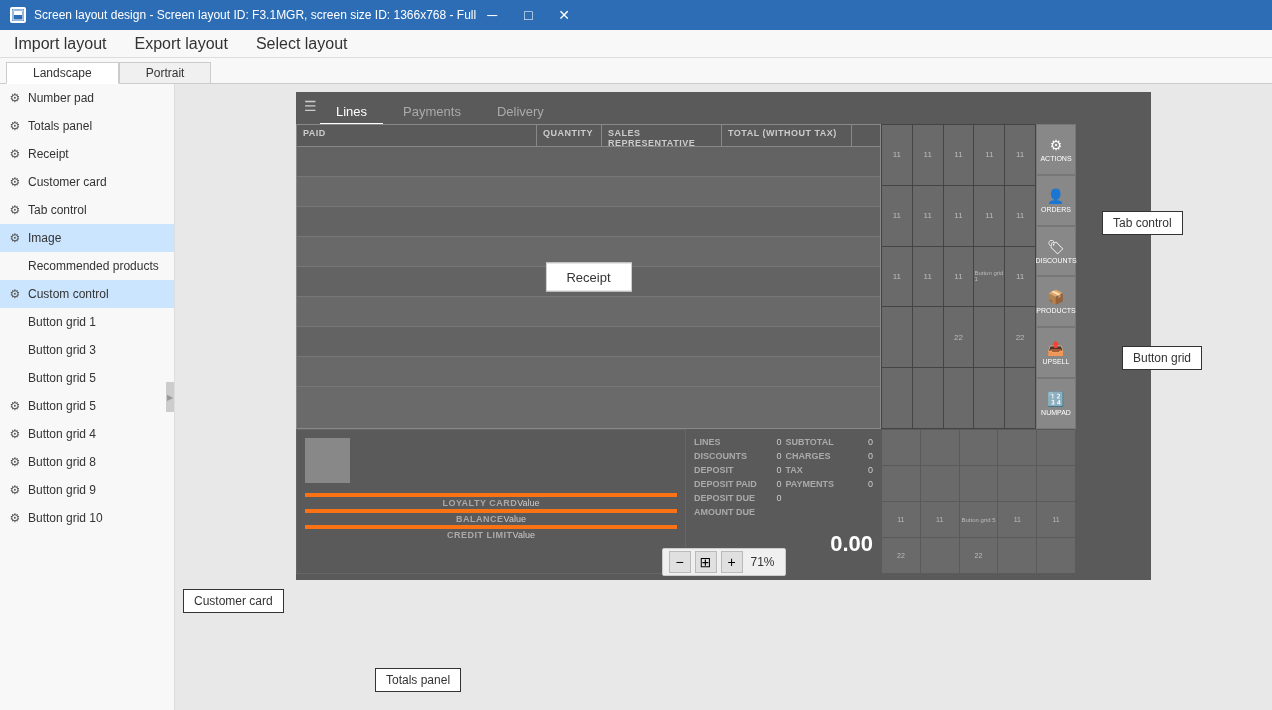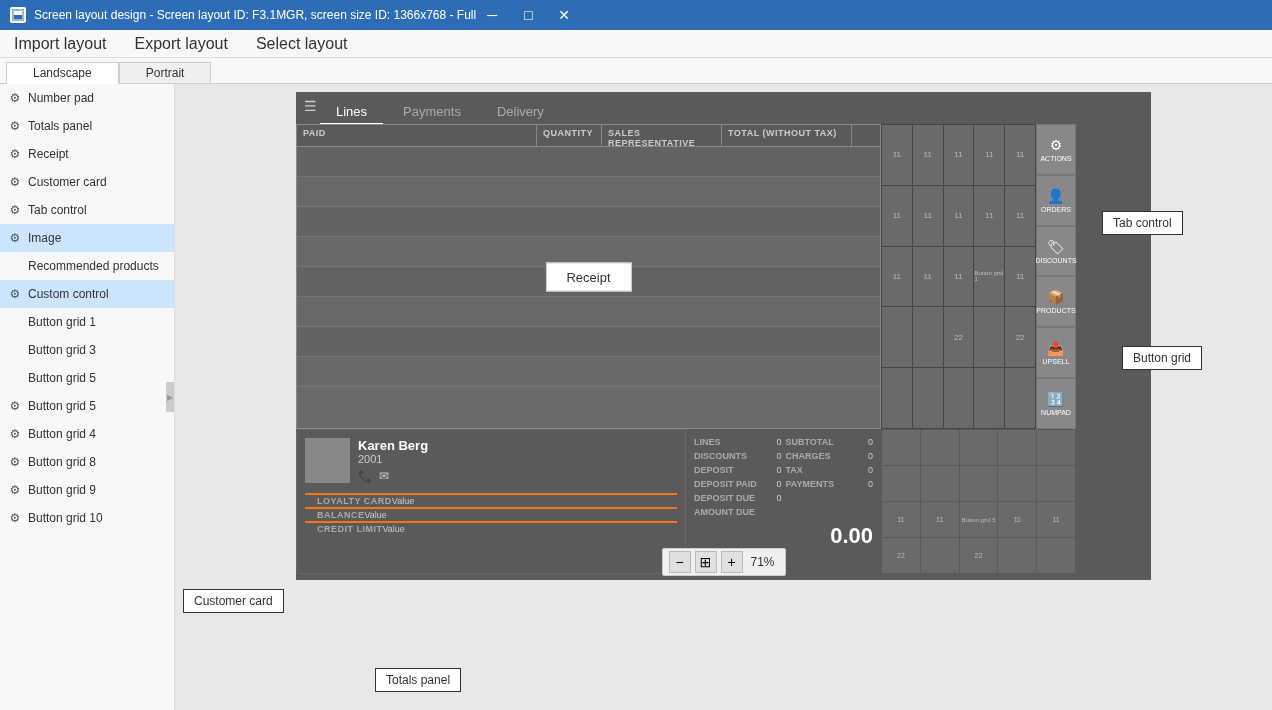--- a/index.html
+++ b/index.html
@@ -254,23 +254,23 @@
     .customer-name { color: white; font-size: 13px; font-weight: bold; }
     .customer-id { color: #ccc; font-size: 11px; }
     .customer-icons { display: flex; gap: 6px; margin-top: 4px; }
     .customer-icon { color: #ccc; font-size: 12px; }
 
     .loyalty-table {
       padding: 2px 8px;
     }
     .loyalty-row {
       display: flex;
-      justify-content: flex-start;
+      justify-content: center;
       padding: 1px 12px;
-      border-top: 2px solid #f97316;
+      border-top: 4px solid #f97316;
     }
     .loyalty-label { color: #aaa; font-size: 9px; letter-spacing: 0.5px; font-weight: bold; }
     .loyalty-value { color: #ccc; font-size: 9px; }
 
     
     .totals-panel {
       position: absolute;
       top: 337px;
       left: 390px;
       width: 195px;
@@ -283,21 +283,21 @@
       justify-content: space-between;
       padding: 2px 0;
     }
     .totals-label { color: #aaa; font-size: 9px; font-weight: bold; }
     .totals-value { color: #ccc; font-size: 9px; }
     .amount-due {
       color: white;
       font-size: 22px;
       font-weight: bold;
       text-align: right;
-      margin-top: 4px;
+      margin-top: 12px;
     }
 
     
     .bottom-btn-area {
       position: absolute;
       top: 337px;
       left: 585px;
       width: 195px;
       height: 145px;
       background: #5a5a5a;
@@ -561,28 +561,20 @@
           <div class="action-btn">
             <div class="icon-area">🔢</div>
             <span>NUMPAD</span>
           </div>
         </div>
       </div>
 
       <div class="customer-card-area">
         <div class="customer-info">
           <div class="customer-avatar"></div>
-          <div class="customer-details">
-            <div class="customer-name">Karen Berg</div>
-            <div class="customer-id">2001</div>
-            <div class="customer-icons">
-              <span class="customer-icon">📞</span>
-              <span class="customer-icon">✉</span>
-            </div>
-          </div>
         </div>
         <div class="loyalty-table">
           <div class="loyalty-row">
             <span class="loyalty-label">LOYALTY CARD</span>
             <span class="loyalty-value">Value</span>
           </div>
           <div class="loyalty-row">
             <span class="loyalty-label">BALANCE</span>
             <span class="loyalty-value">Value</span>
           </div>

